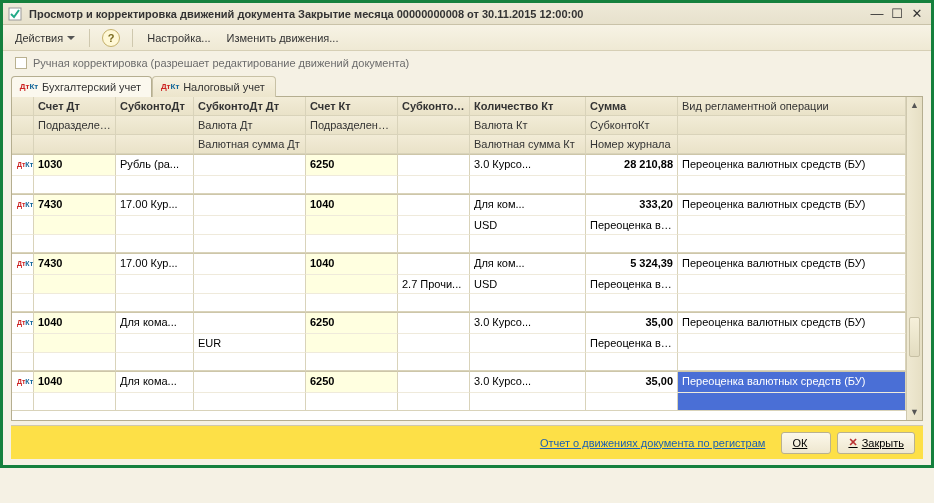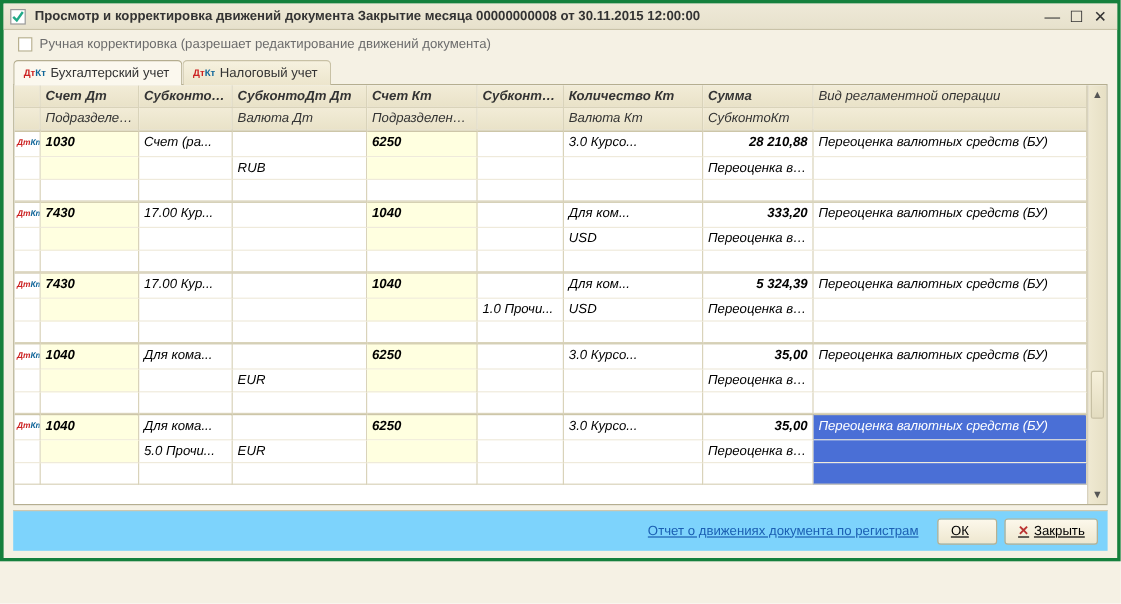--- a/index.html
+++ b/index.html
@@ -23,21 +23,21 @@
   .checkbox { width: 12px; height: 12px; border: 1px solid #b9b190; background: #fff; margin-right: 6px; }
 
   .tabs { display: flex; align-items: flex-end; gap: 0; }
   .tab { padding: 4px 10px; border: 1px solid #c8c1a5; border-bottom: none; background: linear-gradient(#f6f1df,#ece5cc); border-top-left-radius: 4px; border-top-right-radius: 4px; color: #333; display: inline-flex; align-items: center; gap: 6px; cursor: pointer; position: relative; top: 1px; }
   .tab.active { background: #fbf8ee; font-weight: normal; z-index: 2; border-color: #b5ae90; }
   .tab-icon { width: 14px; height: 12px; display: flex; align-items: center; justify-content: center; }
   .tab-icon .dt { color: #c22; font-size: 8px; font-weight: bold; line-height: 6px; }
   .tab-icon .kt { color: #169; font-size: 8px; font-weight: bold; line-height: 6px; }
 
   .grid-wrap { flex: 1; border: 1px solid #b5ae90; background: #fff; display: flex; overflow: hidden; }
-  .grid-body { flex: 1; overflow: auto; font-style: italic; }
+  .grid-body { flex: 1; overflow: auto; }
   .grid { display: table; width: 100%; table-layout: fixed; }
   .row { display: table-row; }
   .cell { display: table-cell; border-right: 1px solid #d9d3ba; border-bottom: 1px solid #d9d3ba; padding: 3px 4px; vertical-align: top; overflow: hidden; white-space: nowrap; text-overflow: ellipsis; height: 18px; }
   .head .cell { background: linear-gradient(#f2ecd7,#e9e2c8); font-weight: bold; color: #333; }
   .head .cell.reg { font-weight: normal; }
 
   .c-icon { width: 22px; }
   .c-acc  { width: 82px; }
   .c-sub  { width: 78px; }
   .c-qty  { width: 112px; }
@@ -53,21 +53,21 @@
   .row-icon .dt { color: #c22; font-size: 7px; font-weight: bold; line-height: 6px; }
   .row-icon .kt { color: #169; font-size: 7px; font-weight: bold; line-height: 6px; }
   .yellow { background: #ffffe0; }
   .selected .cell.c-op { background: #4a6fd6; color: #fff; }
 
   .vscroll { width: 16px; background: linear-gradient(90deg,#efe9d2,#e6dfc4); border-left: 1px solid #cfc8ae; display: flex; flex-direction: column; }
   .vs-btn { height: 16px; display: flex; align-items: center; justify-content: center; font-size: 9px; color: #555; }
   .vs-track { flex: 1; position: relative; }
   .vs-thumb { position: absolute; left: 2px; right: 2px; top: 70%; height: 40px; background: linear-gradient(#f6f0da,#e3dcc0); border: 1px solid #c7c0a4; border-radius: 2px; }
 
-  .footer { height: 34px; border-top: 1px solid #cfc8ae; display: flex; align-items: center; justify-content: flex-end; padding: 0 8px; gap: 6px; background: #7dd3fc; margin-top:4px;}
+  .footer { height: 34px; border-top: 1px solid #cfc8ae; display: flex; align-items: center; justify-content: flex-end; padding: 0 8px; gap: 6px; background: #fde047; margin-top:4px;}
   .link { color: #1b5fb3; text-decoration: underline; margin-right: 10px; cursor: pointer; }
   .btn { min-width: 50px; height: 22px; padding: 0 10px; border: 1px solid #b9b190; background: linear-gradient(#fcf8eb,#eee7cf); display: inline-flex; align-items: center; gap: 4px; cursor: pointer; border-radius: 3px; text-decoration: underline;}
   .btn .x { color: #b33; font-weight: bold; }
   .data-block { display: table-row-group; margin-left: 32px; }
   .data-block .row:first-child .cell { border-top: 1px solid #cdc6a9; }
   .data-block .cell { border-bottom-color: #efeadb; }
   .data-block .row:last-child .cell { border-bottom: 1px solid #d9d3ba; }
 </style>
 </head>
 <body>
@@ -82,20 +82,28 @@
         </svg>
     </span>
     <span class="titlebar-title">Просмотр и корректировка движений документа Закрытие месяца 00000000008 от 30.11.2015 12:00:00</span>
     <div class="titlebar-btns">
       <span class="tb-btn">—</span>
       <span class="tb-btn">☐</span>
       <span class="tb-btn">✕</span>
     </div>
   </div>
 
+  <div class="toolbar">
+    <span class="tool-btn tool-drop">Действия</span>
+    <span class="tool-sep"></span>
+    <span class="tool-icon">?</span>
+    <span class="tool-sep"></span>
+    <span class="tool-btn">Настройка...</span>
+    <span class="tool-btn">Изменить движения...</span>
+  </div>
 
   <div class="client">
 
     <div class="manual-row">
       <span class="checkbox"></span>
       <span>Ручная корректировка (разрешает редактирование движений документа)</span>
     </div>
 
     <div class="tabs">
       <span class="tab active">
@@ -133,51 +141,51 @@
             <div class="cell c-icon"></div>
             <div class="cell c-acc reg">Подразделение Дт</div>
             <div class="cell c-sub"></div>
             <div class="cell c-qty reg">Валюта Дт</div>
             <div class="cell c-acc2 reg">Подразделение Кт</div>
             <div class="cell c-sub2"></div>
             <div class="cell c-qty2 reg">Валюта Кт</div>
             <div class="cell c-sum reg" style="text-align:left">СубконтоКт</div>
             <div class="cell c-op"></div>
           </div>
+          <div class="row head">
+            <div class="cell c-icon"></div>
+            <div class="cell c-acc"></div>
+            <div class="cell c-sub"></div>
+            <div class="cell c-qty reg">Валютная сумма Дт</div>
+            <div class="cell c-acc2"></div>
+            <div class="cell c-sub2"></div>
+            <div class="cell c-qty2 reg">Валютная сумма Кт</div>
+            <div class="cell c-sum reg" style="text-align:left">Номер журнала</div>
+            <div class="cell c-op"></div>
+          </div>
 
         <div class="data-block">
               <div class="row">
                 <div class="cell c-icon">
                   <span class="row-icon">
                     <span class="dt">Дт</span>
                     <span class="kt">Кт</span>
                   </span>
                 </div>
                 <div class="cell c-acc bold yellow">1030</div>
-                <div class="cell c-sub">Счет (ра...</div>
+                <div class="cell c-sub">Рубль (ра...</div>
                 <div class="cell c-qty"></div>
                 <div class="cell c-acc2 bold yellow">6250</div>
                 <div class="cell c-sub2"></div>
                 <div class="cell c-qty2">3.0 Курсо...</div>
                 <div class="cell c-sum bold num-right">28 210,88</div>
                 <div class="cell c-op">Переоценка валютных средств (БУ)</div>
               </div>
               <div class="row">
                 <div class="cell c-icon"></div>
-                <div class="cell c-acc yellow"></div>
-                <div class="cell c-sub"></div>
-                <div class="cell c-qty">RUB</div>
-                <div class="cell c-acc2 yellow"></div>
-                <div class="cell c-sub2"></div>
-                <div class="cell c-qty2"></div>
-                <div class="cell c-sum" style="text-align:left">Переоценка ва...</div>
-                <div class="cell c-op"></div>
-              </div>
-              <div class="row">
-                <div class="cell c-icon"></div>
                 <div class="cell c-acc"></div>
                 <div class="cell c-sub"></div>
                 <div class="cell c-qty"></div>
                 <div class="cell c-acc2"></div>
                 <div class="cell c-sub2"></div>
                 <div class="cell c-qty2"></div>
                 <div class="cell c-sum" style="text-align:left"></div>
                 <div class="cell c-op"></div>
               </div>
             </div>
@@ -237,21 +245,21 @@
                 <div class="cell c-qty2">Для ком...</div>
                 <div class="cell c-sum bold num-right">5 324,39</div>
                 <div class="cell c-op">Переоценка валютных средств (БУ)</div>
               </div>
               <div class="row">
                 <div class="cell c-icon"></div>
                 <div class="cell c-acc yellow"></div>
                 <div class="cell c-sub"></div>
                 <div class="cell c-qty"></div>
                 <div class="cell c-acc2 yellow"></div>
-                <div class="cell c-sub2">1.0 Прочи...</div>
+                <div class="cell c-sub2">2.7 Прочи...</div>
                 <div class="cell c-qty2">USD</div>
                 <div class="cell c-sum" style="text-align:left">Переоценка ва...</div>
                 <div class="cell c-op"></div>
               </div>
               <div class="row">
                 <div class="cell c-icon"></div>
                 <div class="cell c-acc"></div>
                 <div class="cell c-sub"></div>
                 <div class="cell c-qty"></div>
                 <div class="cell c-acc2"></div>
@@ -310,31 +318,20 @@
                   </span>
                 </div>
                 <div class="cell c-acc bold yellow">1040</div>
                 <div class="cell c-sub">Для кома...</div>
                 <div class="cell c-qty"></div>
                 <div class="cell c-acc2 bold yellow">6250</div>
                 <div class="cell c-sub2"></div>
                 <div class="cell c-qty2">3.0 Курсо...</div>
                 <div class="cell c-sum bold num-right">35,00</div>
                 <div class="cell c-op">Переоценка валютных средств (БУ)</div>
-              </div>
-              <div class="row">
-                <div class="cell c-icon"></div>
-                <div class="cell c-acc yellow"></div>
-                <div class="cell c-sub">5.0 Прочи...</div>
-                <div class="cell c-qty">EUR</div>
-                <div class="cell c-acc2 yellow"></div>
-                <div class="cell c-sub2"></div>
-                <div class="cell c-qty2"></div>
-                <div class="cell c-sum" style="text-align:left">Переоценка ва...</div>
-                <div class="cell c-op"></div>
               </div>
               <div class="row">
                 <div class="cell c-icon"></div>
                 <div class="cell c-acc"></div>
                 <div class="cell c-sub"></div>
                 <div class="cell c-qty"></div>
                 <div class="cell c-acc2"></div>
                 <div class="cell c-sub2"></div>
                 <div class="cell c-qty2"></div>
                 <div class="cell c-sum" style="text-align:left"></div>

